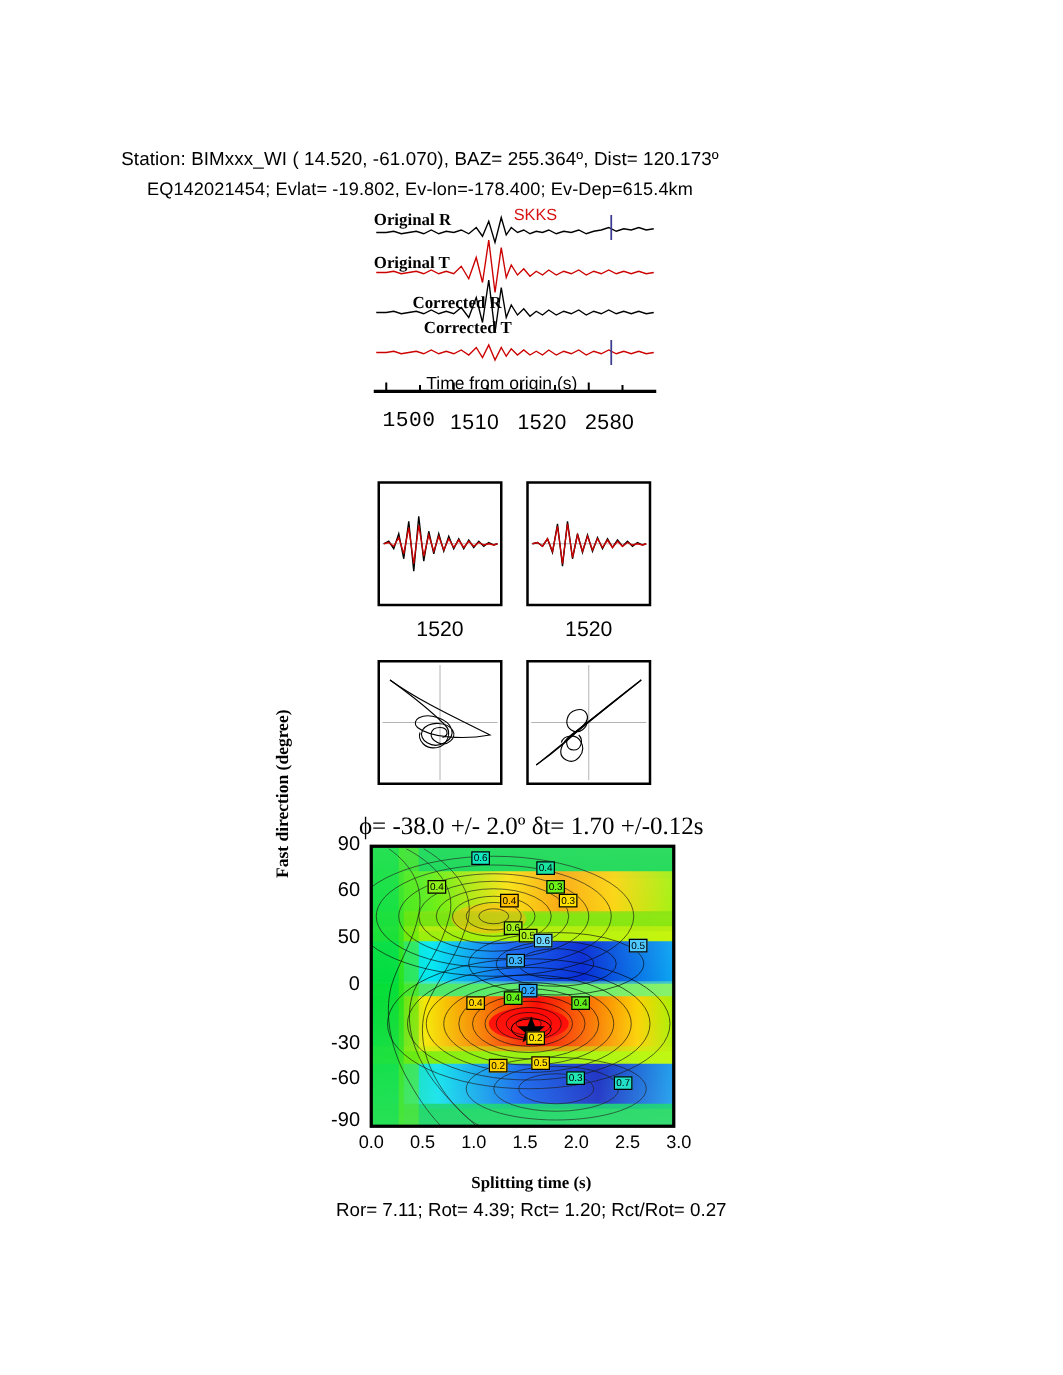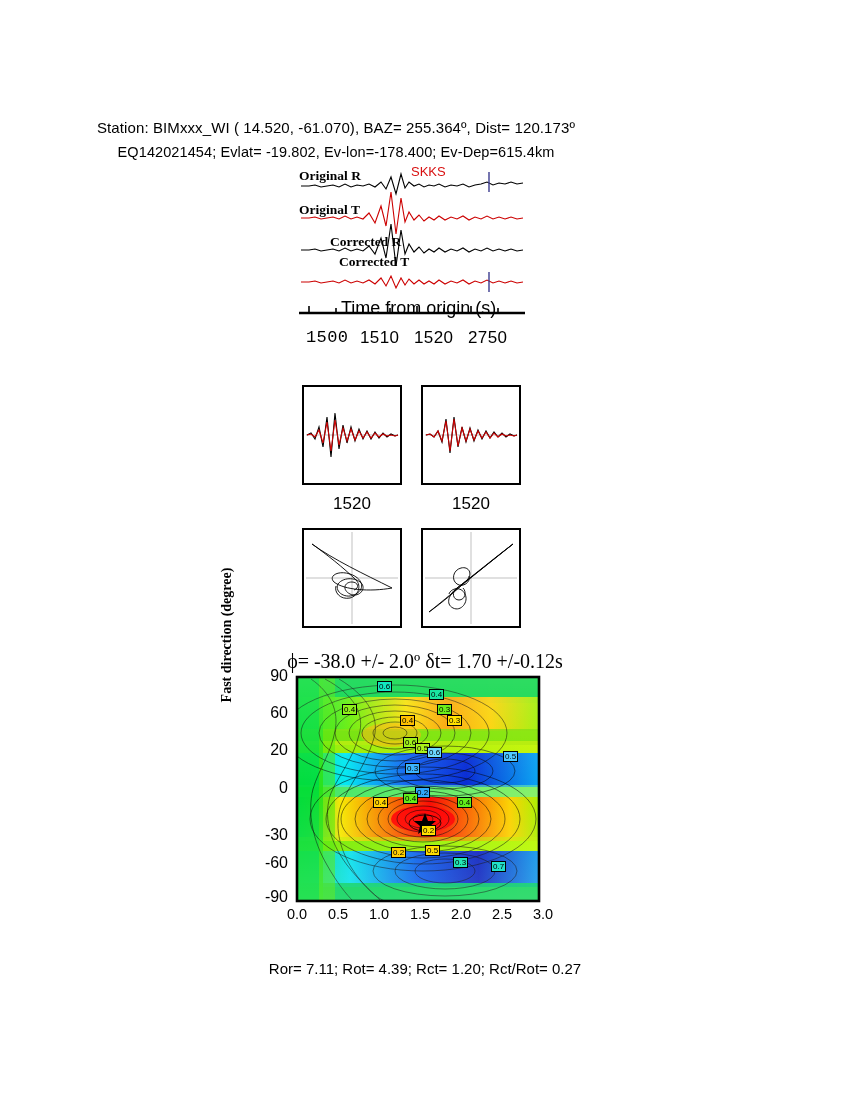--- a/index.html
+++ b/index.html
@@ -55,21 +55,21 @@
     position: absolute;
     font-size: 13px;
     color: #d81010;
     z-index: 4;
     white-space: nowrap;
   }
   .seis-svg { position: absolute; left: 0; top: 0; }
 
   .axis-title {
     position: absolute;
-    font-size: 18px;
+    font-size: 14px;
     white-space: nowrap;
   }
   .tick-row {
     position: absolute;
     font-size: 17px;
     white-space: nowrap;
     letter-spacing: 0.4px;
   }
 
   
@@ -206,21 +206,21 @@
         <line x1="205" y1="140" x2="205" y2="145"></line>
       </g>
     </svg>
 
     <div class="axis-title" style="left:48px; top:130px;">Time from origin (s)</div>
   </div>
 
   <div class="tick-row" style="left:306px; top:328px;font-family:Liberation Mono, monospace;">1500</div>
   <div class="tick-row" style="left:360px; top:328px;">1510</div>
   <div class="tick-row" style="left:414px; top:328px;">1520</div>
-  <div class="tick-row" style="left:468px; top:328px;">2750</div>
+  <div class="tick-row" style="left:468px; top:328px;">2580</div>
 
   <div class="box" style="left:302px; top:385px; width:100px; height:100px;">
     <svg width="96" height="96" viewBox="0 0 96 96">
       <line x1="2" y1="48" x2="94" y2="48" stroke="#999999" stroke-width="0.6"></line>
       <polyline fill="none" stroke="#000000" stroke-width="1.1" points="3,48 7,46 11,52 15,40 19,60 23,30 27,70 31,26 35,62 39,38 43,56 47,40 51,54 55,42 59,52 63,44 67,52 71,45 75,51 79,46 83,50 87,47 91,49 94,48"></polyline>
       <polyline fill="none" stroke="#cc0000" stroke-width="1.1" points="3,48 7,47 11,50 15,43 19,56 23,35 27,64 31,33 35,58 39,41 43,54 47,42 51,53 55,44 59,51 63,45 67,51 71,46 75,50 79,47 83,49 87,48 91,49 94,48"></polyline>
     </svg>
   </div>
 
   <div class="box" style="left:421px; top:385px; width:100px; height:100px;">
@@ -254,21 +254,21 @@
   </div>
 
   <div class="contour-title">ϕ= -38.0 +/- 2.0º  δt= 1.70 +/-0.12s</div>
 
   <div class="ylabel">
     <span class="ylabel-inner">Fast direction (degree)</span>
   </div>
 
   <div class="ytick" style="width:60px; left:228px; top:667px;">90</div>
   <div class="ytick" style="width:60px; left:228px; top:704px;">60</div>
-  <div class="ytick" style="width:60px; left:228px; top:741px;">20</div>
+  <div class="ytick" style="width:60px; left:228px; top:741px;">50</div>
   <div class="ytick" style="width:60px; left:228px; top:779px;">0</div>
   <div class="ytick" style="width:60px; left:228px; top:816px;margin-top:10px;">-30</div>
   <div class="ytick" style="width:60px; left:228px; top:854px;">-60</div>
   <div class="ytick" style="width:60px; left:228px; top:888px;">-90</div>
 
   <div class="xtick" style="left:277px; width:40px;">0.0</div>
   <div class="xtick" style="left:318px; width:40px;">0.5</div>
   <div class="xtick" style="left:359px; width:40px;">1.0</div>
   <div class="xtick" style="left:400px; width:40px;">1.5</div>
   <div class="xtick" style="left:441px; width:40px;">2.0</div>
@@ -407,16 +407,17 @@
     <div class="clabel" style="left:78px;  top:122px; background:#ffd400;">0.4</div>
     <div class="clabel" style="left:108px; top:118px; background:#62ee1a;">0.4</div>
     <div class="clabel" style="left:162px; top:122px; background:#62ee1a;">0.4</div>
     <div class="clabel" style="left:126px; top:150px; background:#ffe000;">0.2</div>
     <div class="clabel" style="left:96px;  top:172px; background:#ffd000;">0.2</div>
     <div class="clabel" style="left:130px; top:170px; background:#ffdc00;">0.5</div>
     <div class="clabel" style="left:158px; top:182px; background:#22e8b4;">0.3</div>
     <div class="clabel" style="left:196px; top:186px; background:#22e0c8;">0.7</div>
   </div>
 
+  <div class="xlabel">Splitting time (s)</div>
 
   <div class="footer">Ror= 7.11; Rot= 4.39; Rct= 1.20; Rct/Rot= 0.27</div>
 
 </div>
 
 </body></html>

